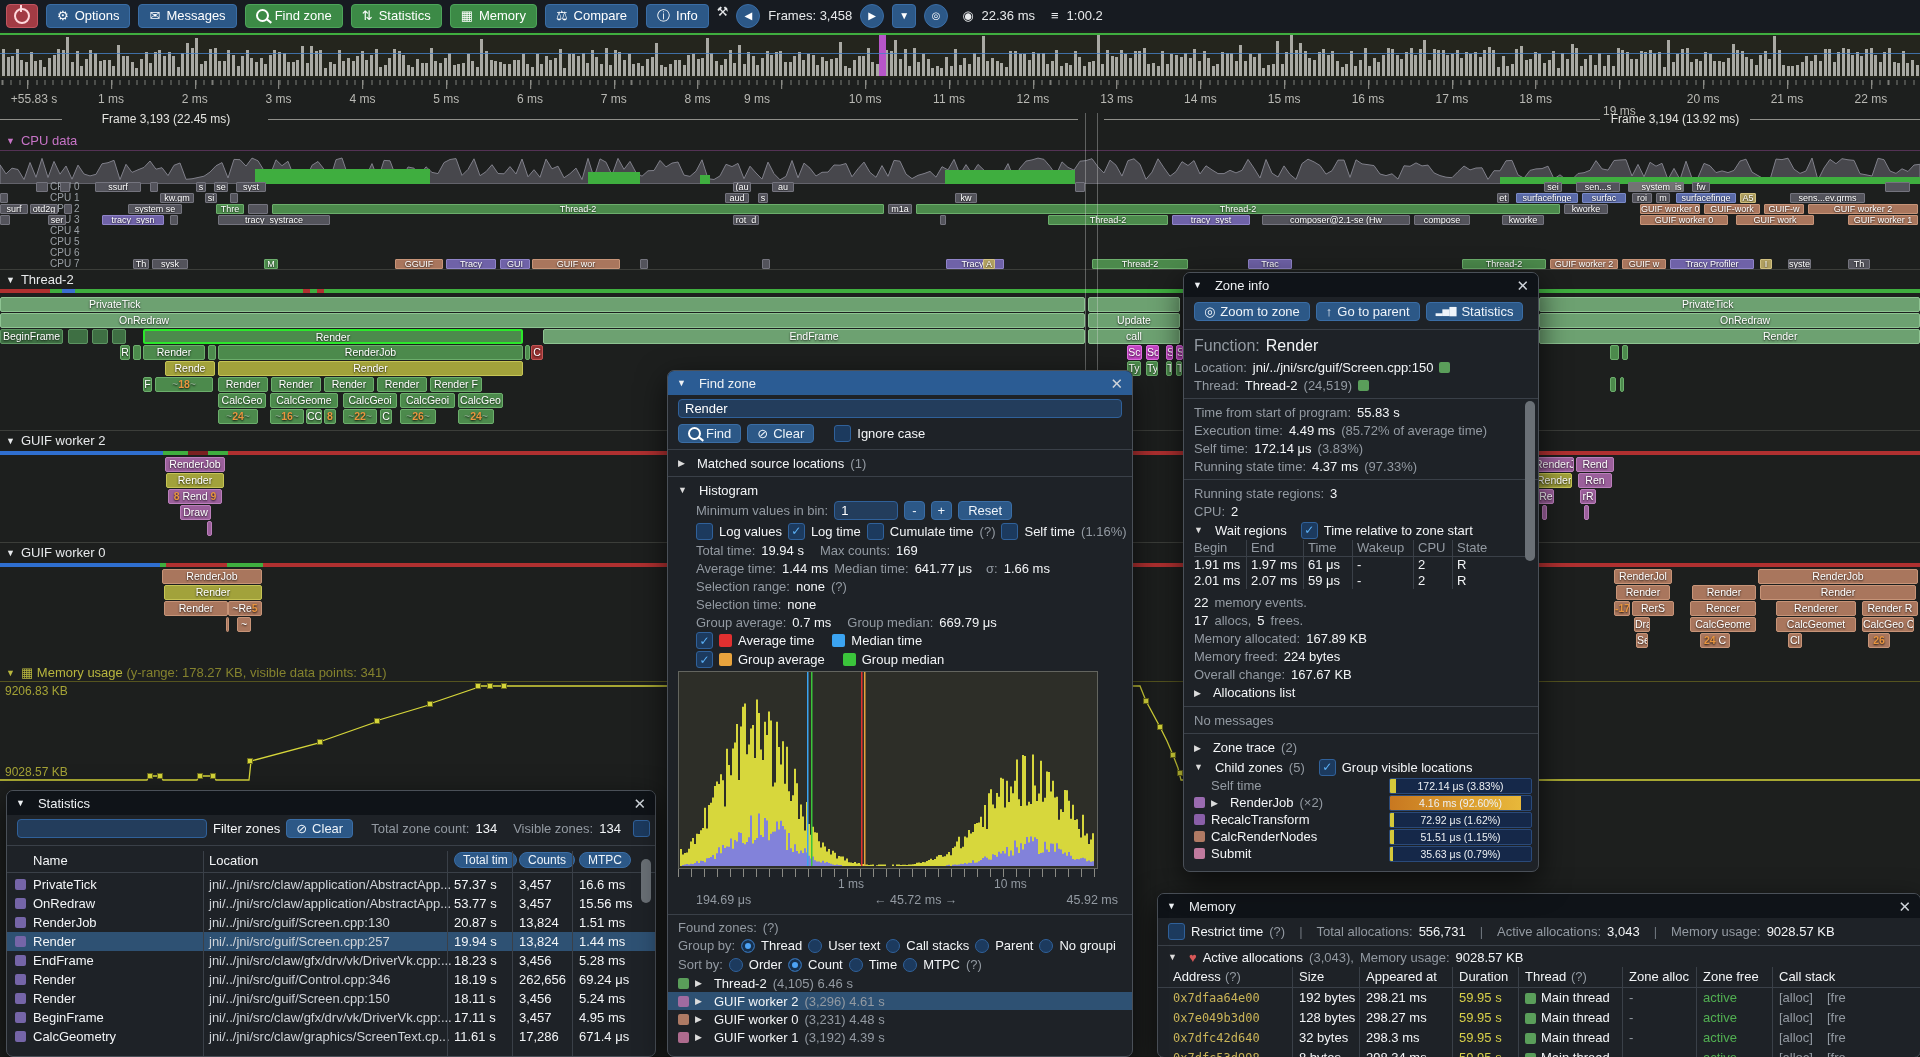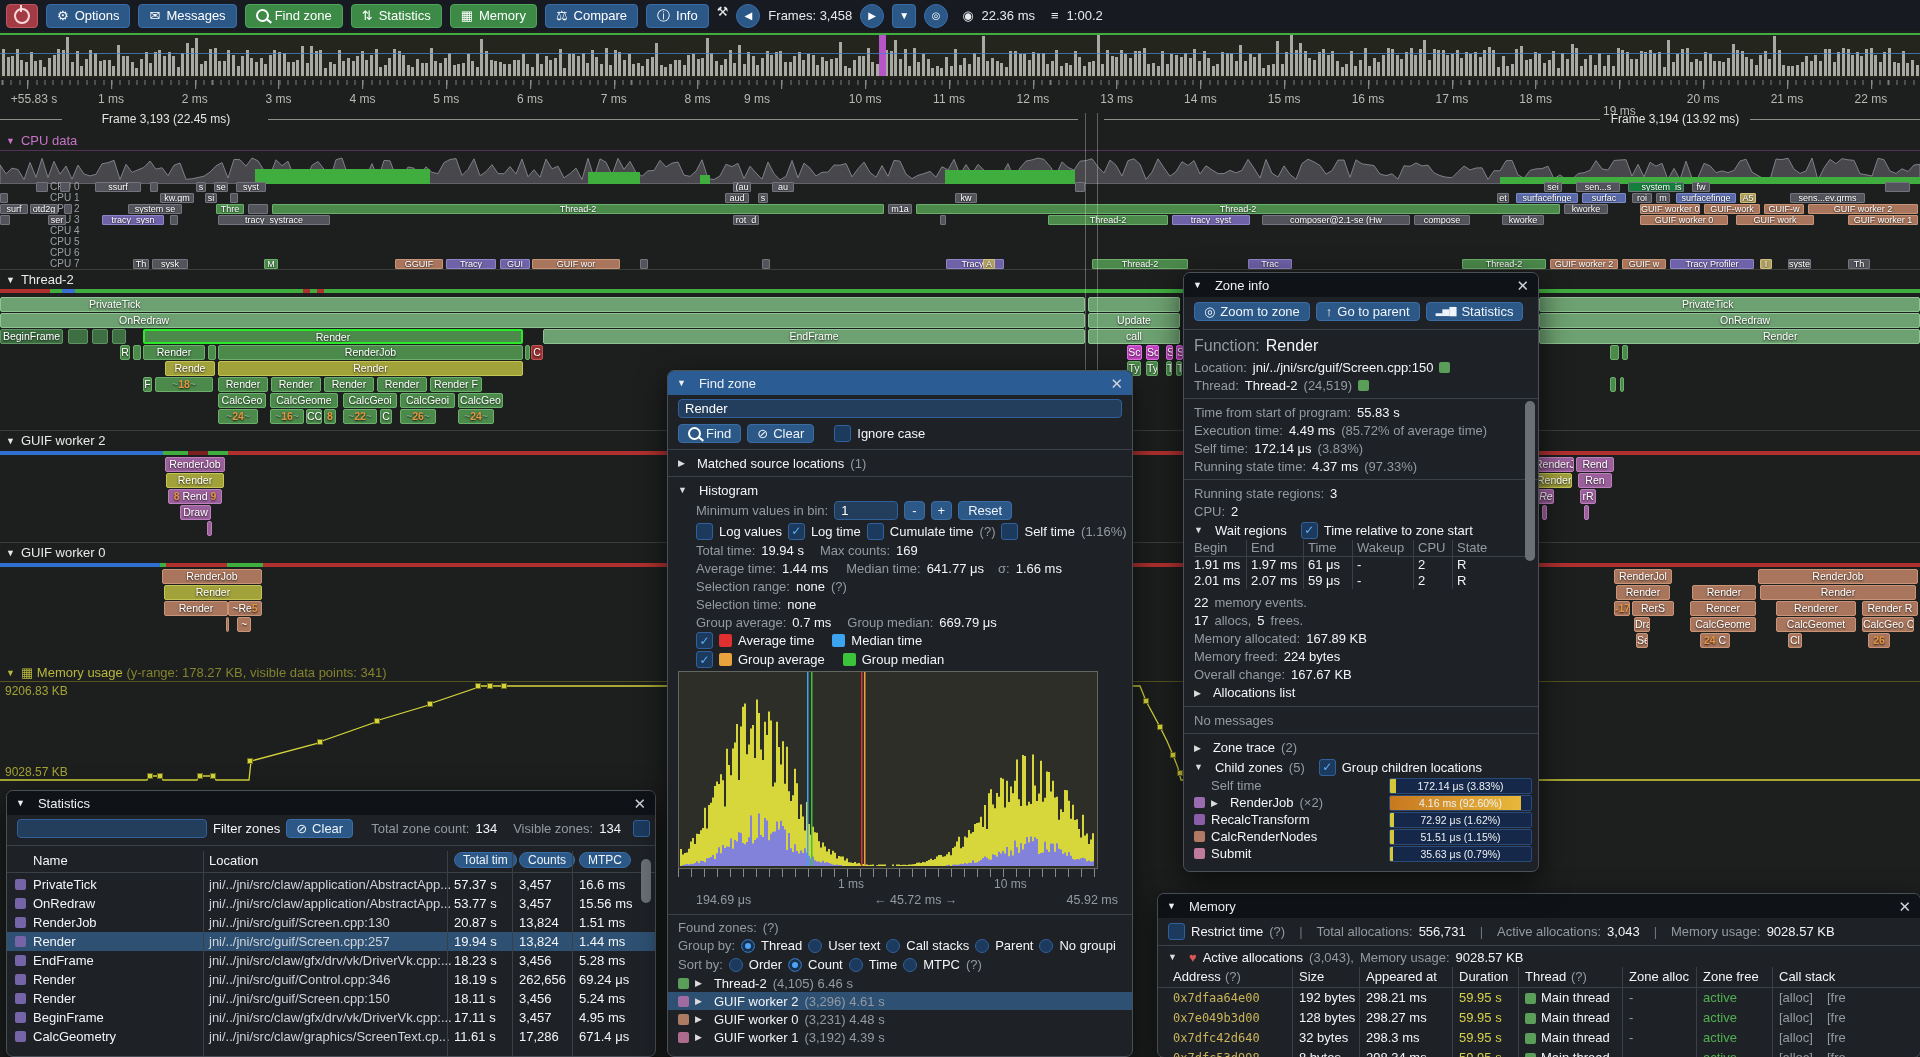--- a/index.html
+++ b/index.html
@@ -593,21 +593,21 @@
       <div class="zone cpuzone" style="left: 95px; top: 182px; width: 46px; height: 10px; background: rgb(83, 83, 91); border-color: rgb(116, 116, 126);">ssurf</div>
       <div class="zone cpuzone" style="left: 150px; top: 182px; width: 8px; height: 10px; background: rgb(83, 83, 91); border-color: rgb(116, 116, 126);"></div>
       <div class="zone cpuzone" style="left: 196px; top: 182px; width: 10px; height: 10px; background: rgb(83, 83, 91); border-color: rgb(116, 116, 126);">s</div>
       <div class="zone cpuzone" style="left: 214px; top: 182px; width: 14px; height: 10px; background: rgb(83, 83, 91); border-color: rgb(116, 116, 126);">se</div>
       <div class="zone cpuzone" style="left: 236px; top: 182px; width: 30px; height: 10px; background: rgb(83, 83, 91); border-color: rgb(116, 116, 126);">syst</div>
       <div class="zone cpuzone" style="left: 733px; top: 182px; width: 18px; height: 10px; background: rgb(83, 83, 91); border-color: rgb(116, 116, 126);">(au</div>
       <div class="zone cpuzone" style="left: 772px; top: 182px; width: 22px; height: 10px; background: rgb(83, 83, 91); border-color: rgb(116, 116, 126);">au</div>
       <div class="zone cpuzone" style="left: 1075px; top: 182px; width: 10px; height: 10px; background: rgb(83, 83, 91); border-color: rgb(116, 116, 126);"></div>
       <div class="zone cpuzone" style="left: 1544px; top: 182px; width: 18px; height: 10px; background: rgb(83, 83, 91); border-color: rgb(116, 116, 126);">sei</div>
       <div class="zone cpuzone" style="left: 1576px; top: 182px; width: 44px; height: 10px; background: rgb(83, 83, 91); border-color: rgb(116, 116, 126);">sen...s</div>
-      <div class="zone cpuzone" style="left: 1628px; top: 182px; width: 56px; height: 10px; background: #15803d; border-color: rgb(116, 116, 126); padding-left: 11px;">system_is</div>
+      <div class="zone cpuzone" style="left: 1628px; top: 182px; width: 56px; height: 10px; background: #737373; border-color: rgb(116, 116, 126); padding-left: 11px;">system_is</div>
       <div class="zone cpuzone" style="left: 1692px; top: 182px; width: 18px; height: 10px; background: rgb(83, 83, 91); border-color: rgb(116, 116, 126);">fw</div>
       <div class="zone cpuzone" style="left: 1885px; top: 182px; width: 25px; height: 10px; background: rgb(83, 83, 91); border-color: rgb(116, 116, 126);"></div>
       <div style="position: absolute; left: 50px; top: 192px; font-size: 10px; color: rgb(154, 160, 166);">CPU 1</div>
       <div class="zone cpuzone" style="left: 0px; top: 193px; width: 8px; height: 10px; background: rgb(83, 83, 91); border-color: rgb(116, 116, 126);"></div>
       <div class="zone cpuzone" style="left: 160px; top: 193px; width: 34px; height: 10px; background: rgb(83, 83, 91); border-color: rgb(116, 116, 126);">kw.gm</div>
       <div class="zone cpuzone" style="left: 205px; top: 193px; width: 12px; height: 10px; background: rgb(83, 83, 91); border-color: rgb(116, 116, 126);">si</div>
       <div class="zone cpuzone" style="left: 230px; top: 193px; width: 8px; height: 10px; background: rgb(83, 83, 91); border-color: rgb(116, 116, 126);"></div>
       <div class="zone cpuzone" style="left: 725px; top: 193px; width: 24px; height: 10px; background: rgb(83, 83, 91); border-color: rgb(116, 116, 126);">aud</div>
       <div class="zone cpuzone" style="left: 758px; top: 193px; width: 10px; height: 10px; background: rgb(83, 83, 91); border-color: rgb(116, 116, 126);">s</div>
       <div class="zone cpuzone" style="left: 955px; top: 193px; width: 22px; height: 10px; background: rgb(83, 83, 91); border-color: rgb(116, 116, 126);">kw</div>
@@ -746,21 +746,21 @@
       <div class="stripseg" style="left: 188px; top: 451px; width: 20px; background: rgb(122, 32, 32);"></div>
       <div class="stripseg" style="left: 208px; top: 451px; width: 20px; background: rgb(63, 174, 63);"></div>
       <div class="stripseg" style="left: 228px; top: 451px; width: 1692px; background: rgb(176, 48, 48);"></div>
       <div class="zone" style="left: 165px; top: 457px; width: 60px; height: 15px; background: rgb(155, 95, 155); border-color: rgb(187, 127, 187);">RenderJob</div>
       <div class="zone" style="left: 1534px; top: 457px; width: 40px; height: 15px; background: rgb(155, 95, 155); border-color: rgb(187, 127, 187);">RenderJ</div>
       <div class="zone" style="left: 1576px; top: 457px; width: 38px; height: 15px; background: rgb(155, 95, 155); border-color: rgb(187, 127, 187);">Rend</div>
       <div class="zone" style="left: 166px; top: 473px; width: 58px; height: 15px; background: rgb(162, 162, 59); border-color: rgb(198, 196, 85);">Render</div>
       <div class="zone" style="left: 1536px; top: 473px; width: 36px; height: 15px; background: rgb(162, 162, 59); border-color: rgb(198, 196, 85);">Render</div>
       <div class="zone" style="left: 1578px; top: 473px; width: 34px; height: 15px; background: rgb(155, 95, 155); border-color: rgb(187, 127, 187);">Ren</div>
       <div class="zone" style="left: 168px; top: 489px; width: 54px; height: 15px; background: rgb(155, 95, 155); border-color: rgb(187, 127, 187);"><span class="znum">8</span><span class=""> Rend </span><span class="znum">9</span></div>
-      <div class="zone" style="left: 1538px; top: 489px; width: 16px; height: 15px; background: rgb(155, 95, 155); border-color: rgb(187, 127, 187); font-style: italic;">Re</div>
+      <div class="zone" style="left: 1538px; top: 489px; width: 16px; height: 15px; background: rgb(155, 95, 155); border-color: rgb(187, 127, 187);">Re</div>
       <div class="zone" style="left: 1580px; top: 489px; width: 16px; height: 15px; background: rgb(155, 95, 155); border-color: rgb(187, 127, 187);">rR</div>
       <div class="zone" style="left: 180px; top: 505px; width: 31px; height: 15px; background: rgb(155, 95, 155); border-color: rgb(187, 127, 187);">Draw</div>
       <div class="zone" style="left: 1542px; top: 505px; width: 5px; height: 15px; background: rgb(155, 95, 155); border-color: rgb(187, 127, 187);"></div>
       <div class="zone" style="left: 1584px; top: 505px; width: 5px; height: 15px; background: rgb(155, 95, 155); border-color: rgb(187, 127, 187);"></div>
       <div class="zone" style="left: 207px; top: 521px; width: 5px; height: 15px; background: rgb(155, 95, 155); border-color: rgb(187, 127, 187);"></div>
       <div class="hairline" style="top: 542px; background: rgb(60, 62, 58);"></div>
       <div class="seclabel" style="left: 6px; top: 545px; color: rgb(232, 234, 236);"><span class="tri">▼</span><span>GUIF worker 0</span></div>
       <div class="stripseg" style="left: 0px; top: 563px; width: 160px; background: rgb(47, 111, 208);"></div>
       <div class="stripseg" style="left: 160px; top: 563px; width: 6px; background: rgb(63, 174, 63);"></div>
       <div class="stripseg" style="left: 166px; top: 563px; width: 61px; background: rgb(176, 48, 48);"></div>
@@ -977,21 +977,21 @@
       </div>
     <div class="line" style="padding-left:28px">
       <span class="lab">Total time:</span>
       <span class="val">19.94 s</span>
       <span class="lab" style="margin-left:10px">Max counts:</span>
       <span class="val">169</span>
     </div>
     <div class="line" style="padding-left:28px">
       <span class="lab">Average time:</span>
       <span class="val">1.44 ms</span>
-      <span class="lab" style="margin-left:12px">Median time:</span>
+      <span class="lab" style="margin-left:0">Median time:</span>
       <span class="val">641.77 μs</span>
       <span class="lab" style="margin-left:8px">σ:</span>
       <span class="val">1.66 ms</span>
     </div>
     <div class="line" style="padding-left:28px">
       <span class="lab">Selection range:</span>
       <span class="val">none</span>
       <span class="lab">(?)</span>
     </div>
     <div class="line" style="padding-left:28px">
@@ -1229,21 +1229,21 @@
     <div class="line" style="height:19px">
       <span class="tri">▶</span>
       <span class="val">Zone trace</span>
       <span class="lab">(2)</span>
     </div>
     <div class="line" style="height:20px">
       <span class="tri">▼</span>
       <span class="val">Child zones</span>
       <span class="lab">(5)</span>
       <span class="cb on" style="margin-left:8px"></span>
-      <span class="val">Group children locations</span>
+      <span class="val">Group visible locations</span>
     </div>
     <div id="zi-children">
         <div class="line" style="height: 17px; position: relative;">
           <span style="width: 11px;"></span>
           <span class="lab">Self time</span>
           <div style="position: absolute; left: 205px; width: 141px; height: 14px; background: rgb(21, 40, 73); border: 1px solid rgb(42, 74, 122); border-radius: 2px; overflow: hidden; text-align: center; font-size: 10.5px; line-height: 14px; color: rgb(237, 240, 243);"><div style="position: absolute; left: 0px; top: 0px; bottom: 0px; width: 4%; background: rgb(212, 200, 58);"></div><span style="position: relative;">172.14 μs (3.83%)</span></div>
         </div>
         <div class="line" style="height: 17px; position: relative;">
           <span class="sw" style="background: rgb(154, 107, 176);"></span>
           <span class="tri">▶</span>

